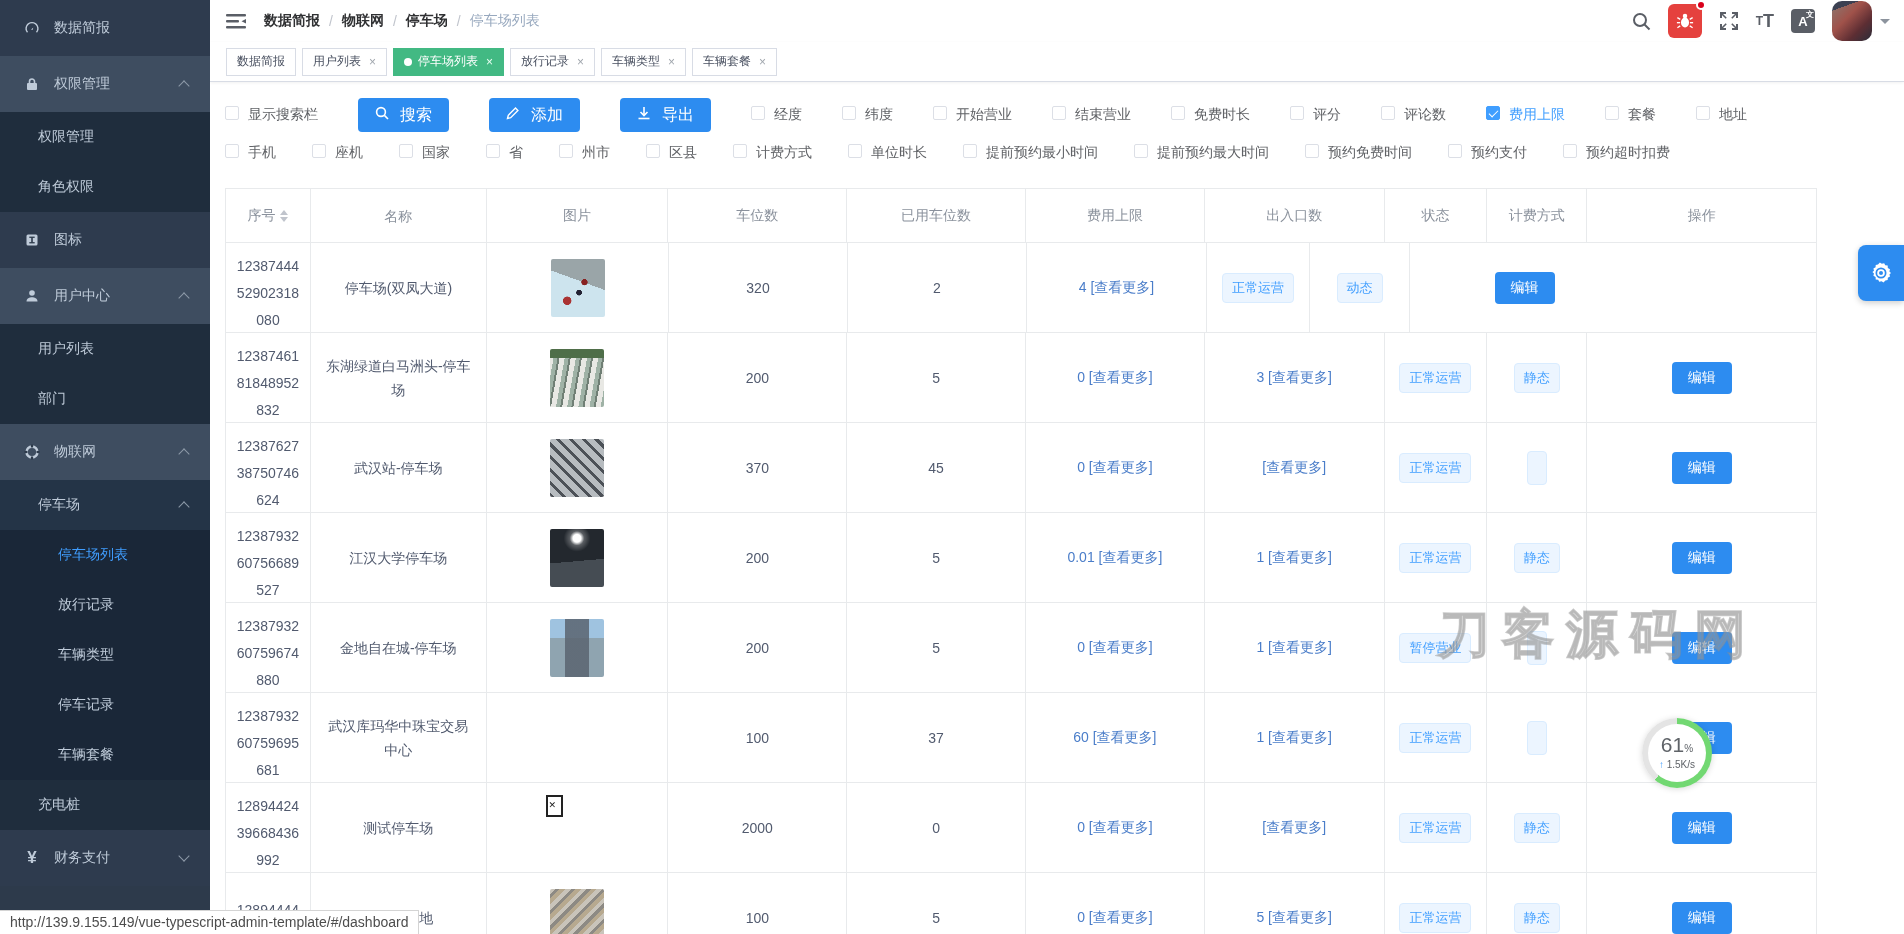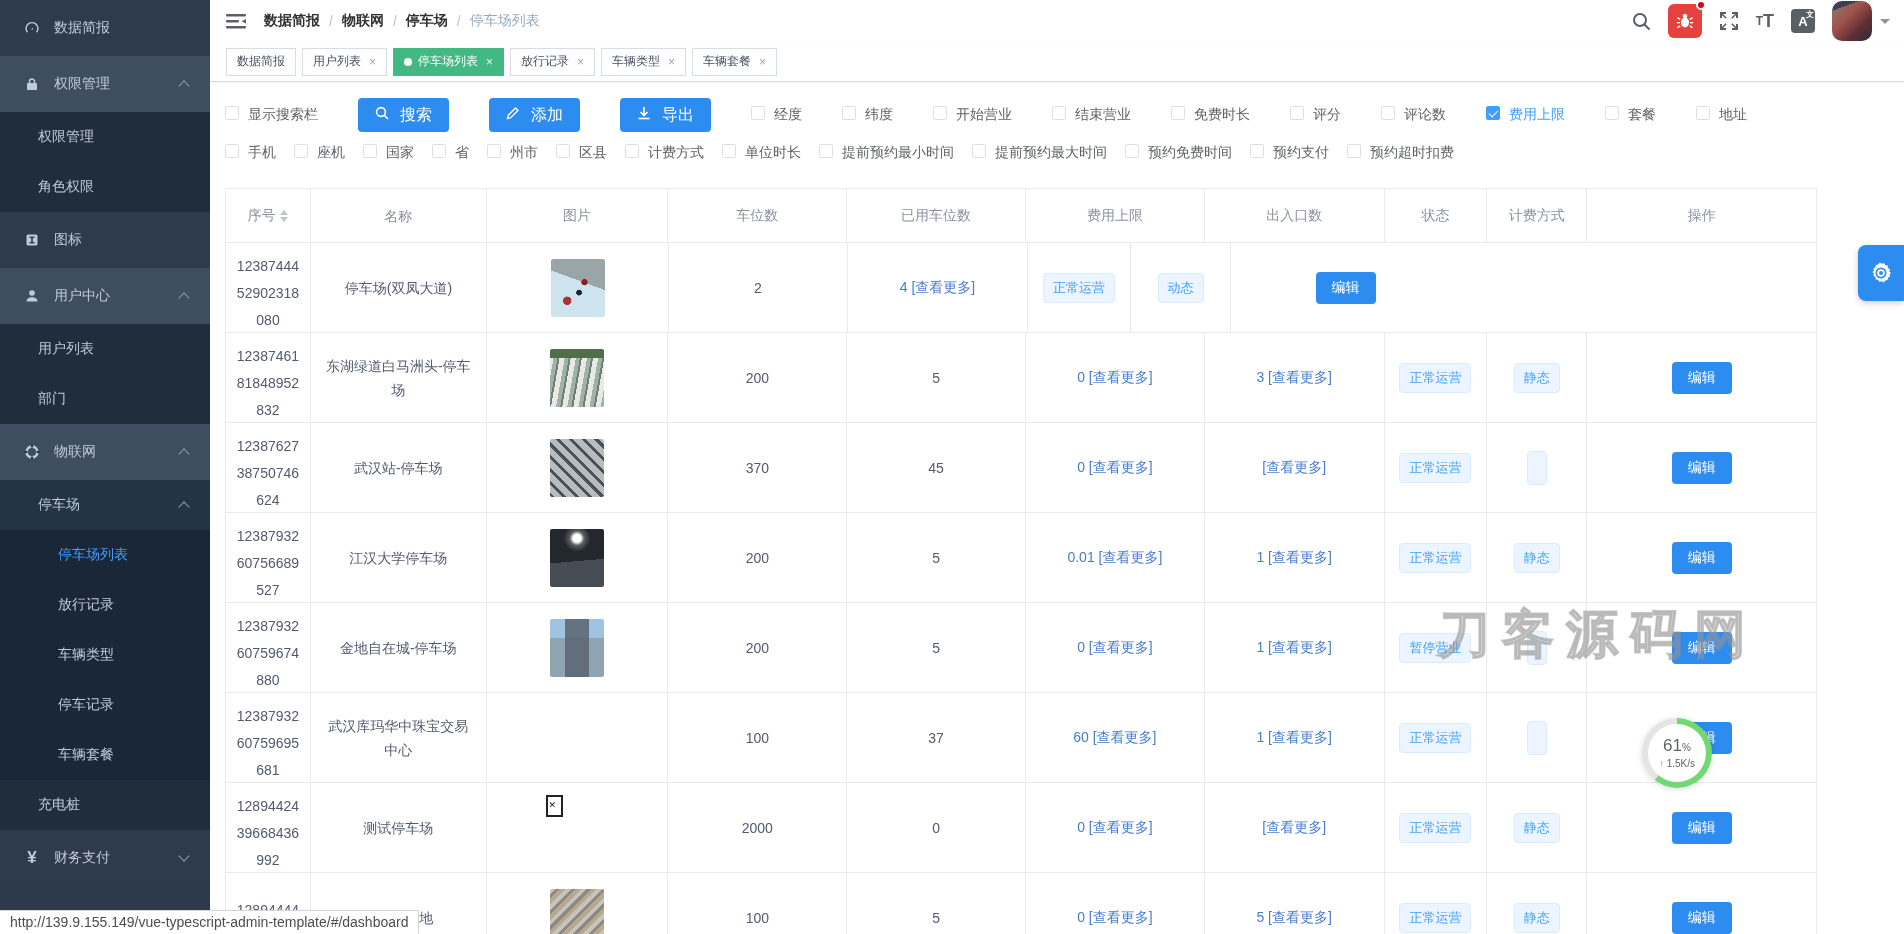--- a/index.html
+++ b/index.html
@@ -46,21 +46,21 @@
   .tabbar { height:40px; background:#fff; border-bottom:1px solid #d8dce5; box-shadow:0 1px 3px rgba(0,0,0,.06); display:flex; align-items:center; padding-left:16px; gap:6px; position:relative; z-index:5; }
   .tab { height:28px; display:inline-flex; align-items:center; padding:0 10px; border:1px solid #d8dce5; background:#fff; color:#495060; font-size:12px; cursor:pointer; gap:6px; }
   .tab .tdot { width:8px; height:8px; border-radius:50%; background:#fff; }
   .tab.active { background:#42b983; border-color:#42b983; color:#fff; }
   .tab-close { font-size:12px; color:#a0a6ad; margin-left:2px; }
   .tab.active .tab-close { color:#eafff3; }
 
   
   .filters { padding-top:14px; }
   .filter-row { display:flex; align-items:center; height:38px; padding-left:15px; gap:40px; }
-  .filter-row.second { gap:18px; }
+  .filter-row.second { gap:36px; }
   .cb-item { display:inline-flex; align-items:flex-start; gap:9px; font-size:14px; color:#606266; cursor:pointer; white-space:nowrap; }
   .cb-box { width:14px; height:14px; border:1px solid #dcdfe6; border-radius:2px; background:#fff; position:relative; flex:none; }
   .cb-box.checked { background:#409eff; border-color:#409eff; }
   .cb-box.checked::after { content:""; position:absolute; left:4px; top:1px; width:4px; height:8px; border-right:1.6px solid #fff; border-bottom:1.6px solid #fff; transform:rotate(45deg); }
   .cb-item.checked-label { color:#409eff; }
   .fbtn { height:34px; padding:0 17px; border:none; border-radius:4px; background:#2d8cf0; color:#fff; font-size:16px; display:inline-flex; align-items:center; gap:11px; cursor:pointer; font-family:inherit; }
 
   
   .table { margin:16px 0 0 15px; width:1592px; border:1px solid #e8eaec; font-size:14px; }
   .tr, .thead { display:flex; }
@@ -101,21 +101,21 @@
       repeating-linear-gradient(135deg,#c9c4ba 0 4px,#8d8a84 4px 7px,#b7a98f 7px 11px); }
   .thumb.broken { width:17px; height:22px; border:2px solid #222; border-radius:0; background:#fff; position:relative; align-self:flex-start; margin-top:12px; margin-right:46px; }
   .thumb.broken::after { content:"✕"; position:absolute; left:1px; top:3px; font-size:9px; color:#222; }
 
   
   .gear-btn { position:fixed; right:0; top:245px; width:46px; height:56px; background:#2d8cf0; border-radius:8px 0 0 8px; display:flex; align-items:center; justify-content:center; z-index:60; cursor:pointer; box-shadow:0 2px 6px rgba(0,0,0,.2); }
   .watermark { position:fixed; left:1438px; top:600px; font-size:52px; font-weight:700; letter-spacing:12px; color:rgba(165,165,165,0.35); -webkit-text-stroke:1.5px rgba(140,140,140,0.45); z-index:40; pointer-events:none; white-space:nowrap; }
   .progress-widget { position:fixed; left:1642px; top:718px; width:70px; height:70px; border-radius:50%; background:conic-gradient(#72d872 0 61%, #e4e4e4 61% 100%); display:flex; align-items:center; justify-content:center; z-index:50; box-shadow:0 1px 6px rgba(0,0,0,.15); }
   .progress-inner { width:58px; height:58px; border-radius:50%; background:#fff; display:flex; flex-direction:column; align-items:center; justify-content:center; }
   .pct-line { color:#5f6368; line-height:20px; }
-  .pct-num { font-size:17px; }
+  .pct-num { font-size:21px; }
   .pct-unit { font-size:10px; }
   .speed-line { font-size:10px; color:#5f6368; line-height:12px; }
   .speed-arrow { color:#409eff; }
   .status-url { position:fixed; left:0; bottom:0; height:24px; line-height:22px; background:#fff; border:1px solid #d4d4d4; border-left:none; border-bottom:none; padding:0 10px; font-size:14px; color:#4d4d4d; z-index:70; }
 </style>
 </head>
 <body>
 
 <aside class="sidebar" id="sidebar">
     <div class="mi lv1">
@@ -465,20 +465,21 @@
       </div>
     <div id="tbody">
   <div class="tr">
     <div class="td c0">
             <span class="idspan">1238744452902318080</span>
           </div>
     <div class="td c1">停车场(双凤大道)</div>
     <div class="td c2">
             <div class="thumb people"></div>
           </div>
+    <div class="td c3">320</div>
     <div class="td c4">2</div>
     <div class="td c6 link">4 [查看更多]</div>
     <div class="td c7">
             <span class="tag">正常运营</span>
           </div>
     <div class="td c8">
             <span class="tag">动态</span>
           </div>
     <div class="td c9">
             <button class="edit-btn">编辑</button>

